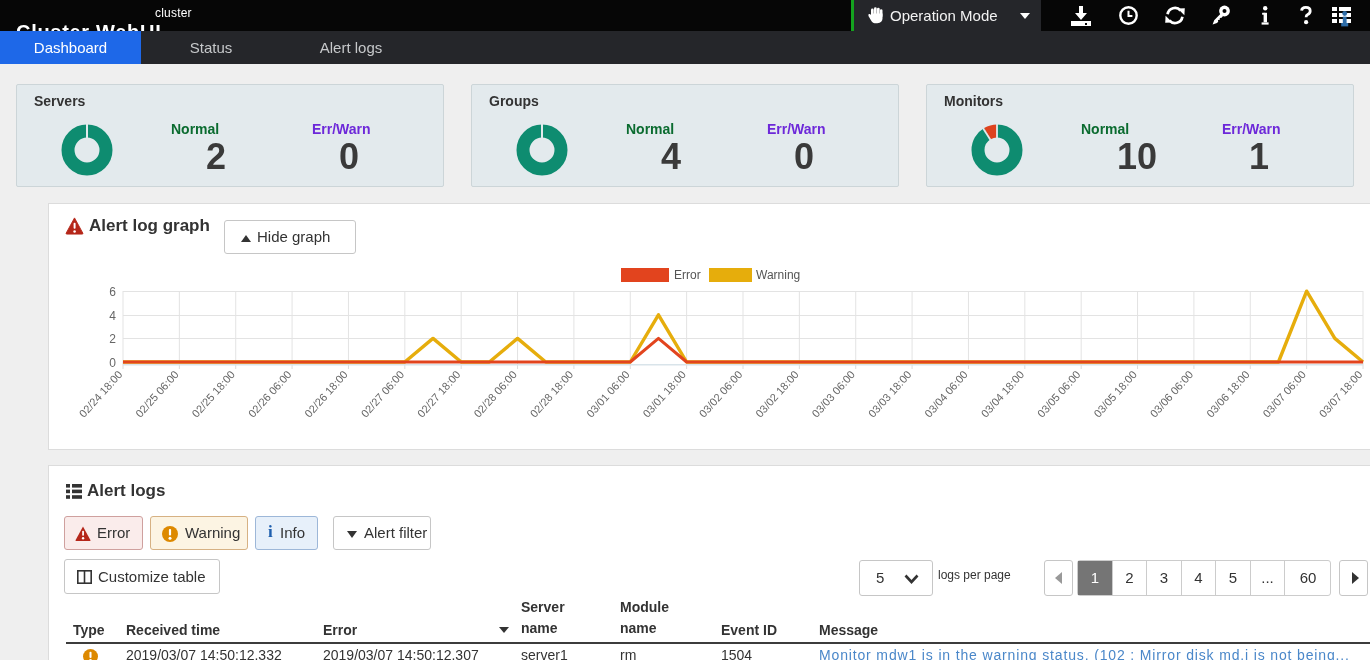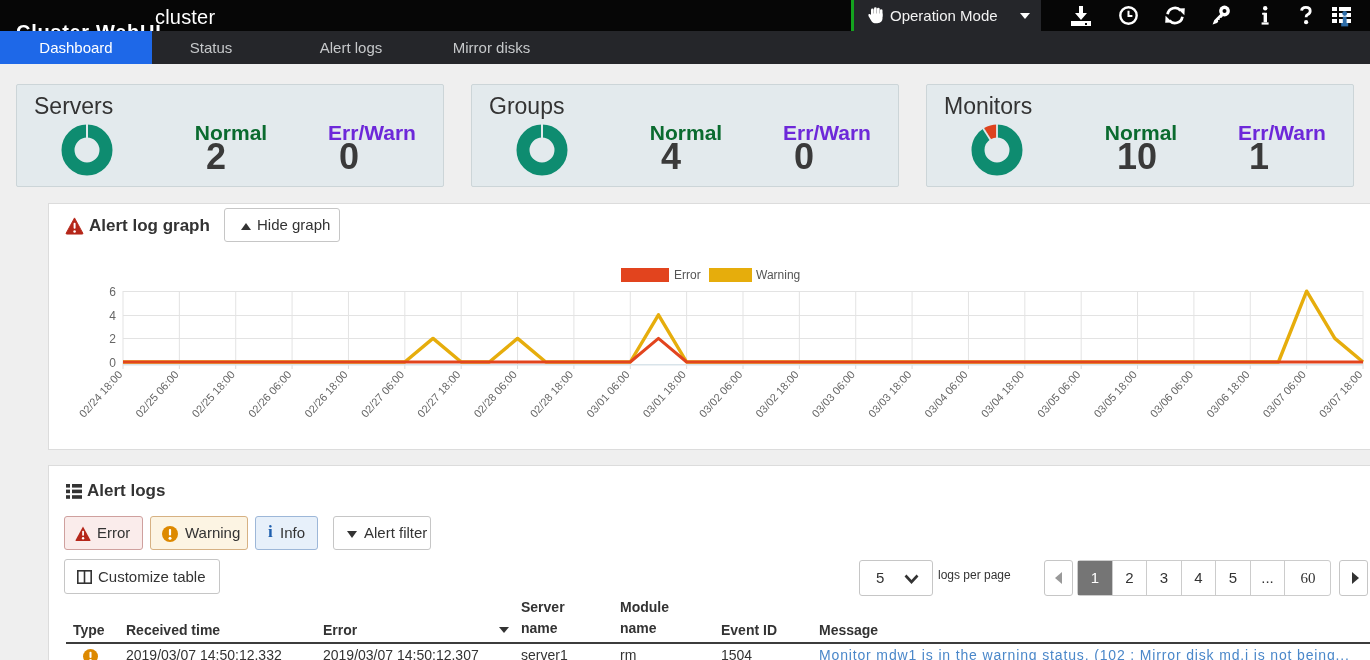--- a/index.html
+++ b/index.html
@@ -1,31 +1,31 @@
 <!DOCTYPE html>
 <html><head>
 <meta charset="utf-8">
 <style>
 * { margin:0; padding:0; box-sizing:border-box; }
 html,body { width:1370px; height:660px; overflow:hidden; background:#efefef;
   font-family:"Liberation Sans", sans-serif; }
 #topbar { position:absolute; left:0; top:0; width:1370px; height:31px; background:#060606; }
 #brand { position:absolute; left:16px; top:21px; color:#fff; font-size:20px; font-weight:bold; letter-spacing:0.7px; }
-#clustername { position:absolute; left:155px; top:6px; color:#fff; font-size:20px; letter-spacing:0.2px; }
+#clustername { position:absolute; left:155px; top:6px; color:#fff; font-size:12px; letter-spacing:0.2px; }
 #greenbar { position:absolute; left:851px; top:0; width:3px; height:31px; background:#14a21e; }
 #opmode { position:absolute; left:854px; top:0; width:187px; height:31px; background:#25262a; color:#f2f2f2; font-size:15px; }
 #opmode .txt { position:absolute; left:36px; top:7px; }
 #opmode .caret { position:absolute; left:166px; top:13px; width:0; height:0; border-left:5px solid transparent; border-right:5px solid transparent; border-top:6px solid #fff; }
 #tabbar { position:absolute; left:0; top:31px; width:1370px; height:33px; background:#25262a; }
 .tab { position:absolute; top:0; height:33px; line-height:33px; text-align:center; color:#c6c8ca; font-size:15px; }
 .tab.active { background:#1e68e8; color:#fff; }
 
 .card { position:absolute; top:84px; width:428px; height:103px; background:#e3eaed; border:1px solid #ccd5d8; border-radius:2px; }
-.card h3 { position:absolute; left:17px; top:8px; font-size:23px; color:#333; font-weight:normal; }
-.card .lbl { position:absolute; top:36px; width:120px; text-align:center; font-size:21px; font-weight:bold; }
+.card h3 { position:absolute; left:17px; top:8px; font-size:14px; color:#333; font-weight:bold; }
+.card .lbl { position:absolute; top:36px; width:120px; font-size:14px; font-weight:bold; }
 .card .lbl.ok { color:#0a6b2f; }
 .card .lbl.ng { color:#6d28d9; }
 .card .num { position:absolute; top:54px; width:120px; text-align:center; font-size:36px; line-height:36px; font-weight:bold; color:#3a3a3a; }
 
 .panel { position:absolute; left:16px; width:1338px; background:#fff; border:1px solid #dcdcdc;margin-left:32px; }
 #graphpanel { top:203px; height:247px; }
 #logpanel { top:465px; height:220px; }
 .ptitle { position:absolute; font-size:17px; font-weight:bold; color:#333; }
 .btn { position:absolute; background:#fff; border:1px solid #c6c6c6; border-radius:3px; font-size:15px; color:#333; }
 
@@ -102,24 +102,23 @@
         <rect x="7" y="15" width="12" height="4"></rect>
     </g>
     <g fill="#2e6da8">
       <circle cx="12.7" cy="9.5" r="2.4"></circle>
       <rect x="10.8" y="12.6" width="3.8" height="7"></rect>
       <rect x="9.2" y="19" width="7" height="3.4"></rect>
     </g>
   </svg>
 </div>
 <div id="tabbar">
-  <div class="tab active" style="left:0;width:152px">Dashboard</div>
+  <div class="tab active" style="left:0;width:141px">Dashboard</div>
   <div class="tab" style="left:141px;width:140px">Status</div>
   <div class="tab" style="left:281px;width:140px">Alert logs</div>
-  <div class="tab" style="left:421px;width:141px">Mirror disks</div>
 </div>
 
 <div class="card" style="left:16px">
   <h3>Servers</h3>
   <svg style="position:absolute;left:44px;top:39px" width="52" height="52" viewBox="0 0 52 52">
     <circle cx="26" cy="26" r="19" fill="none" stroke="#0e8c70" stroke-width="13"></circle>
     <rect x="25" y="0" width="2" height="14" fill="#e3eaed"></rect>
   </svg>
   <div class="lbl ok" style="left:154px">Normal</div>
   <div class="num" style="left:139px">2</div>
@@ -155,21 +154,21 @@
   <div class="num" style="left:272px">1</div>
 </div>
 
 <div class="panel" id="graphpanel">
   <svg style="position:absolute;left:16px;top:13px" width="19" height="18" viewBox="0 0 20 20">
     <path fill="#b5271a" d="M10 1 L19.3 18 Q19.6 19 18.5 19 L1.5 19 Q0.4 19 0.7 18 Z" stroke="#b5271a" stroke-width="1" stroke-linejoin="round"></path>
     <rect x="9" y="6.5" width="2.2" height="6.5" fill="#fff" rx="1"></rect>
     <circle cx="10.1" cy="16" r="1.4" fill="#fff"></circle>
   </svg>
   <div class="ptitle" style="left:40px;top:12px">Alert log graph</div>
-  <div class="btn" style="left:175px;top:4px;width:116px;height:34px;">
+  <div class="btn" style="left:175px;top:16px;width:132px;height:34px;">
     <span style="position:absolute;left:16px;top:14px;width:0;height:0;border-left:5.5px solid transparent;border-right:5.5px solid transparent;border-bottom:7px solid #333"></span>
     <span style="position:absolute;left:32px;top:7px">Hide graph</span>
   </div>
   <div class="legbox" style="left:572px;background:#e2441e"></div>
   <div class="legtxt" style="left:625px;">Error</div>
   <div class="legbox" style="left:660px;width:43px;background:#e6ad0c"></div>
   <div class="legtxt" style="left:707px;">Warning</div>
   <svg style="position:absolute;left:0;top:0" width="1336" height="245" viewBox="0 0 1336 245">
 
     <g stroke="#e3e3e3" stroke-width="1">
@@ -318,21 +317,21 @@
   <div class="btn" style="left:995px;top:94px;width:29px;height:36px;">
     <span style="position:absolute;left:10px;top:11px;width:0;height:0;border-top:6px solid transparent;border-bottom:6px solid transparent;border-right:7px solid #999"></span>
   </div>
   <div style="position:absolute;left:1028px;top:94px;width:254px;height:36px;background:#fff;border:1px solid #ccc;border-radius:3px;">
     <div class="pagecell" style="left:0;width:35px;background:#757575;color:#fff;height:34px;">1</div>
     <div class="pagecell" style="left:35px;width:34px;">2</div>
     <div class="pagecell" style="left:69px;width:35px;">3</div>
     <div class="pagecell" style="left:104px;width:34px;">4</div>
     <div class="pagecell" style="left:138px;width:35px;">5</div>
     <div class="pagecell" style="left:173px;width:34px;">...</div>
-    <div class="pagecell" style="left:207px;width:46px;border-right:none;font-family:Liberation Serif, serif;">60</div>
+    <div class="pagecell" style="left:207px;width:46px;border-right:none;">60</div>
   </div>
   <div class="btn" style="left:1290px;top:94px;width:29px;height:36px;">
     <span style="position:absolute;left:12px;top:11px;width:0;height:0;border-top:6px solid transparent;border-bottom:6px solid transparent;border-left:7px solid #333"></span>
   </div>
 
   <div class="th" style="left:24px;top:154px">Type</div>
   <div class="th" style="left:77px;top:154px">Received time</div>
   <div class="th" style="left:274px;top:154px">Error</div>
   <span style="position:absolute;left:450px;top:161px;width:0;height:0;border-left:5px solid transparent;border-right:5px solid transparent;border-top:6px solid #333"></span>
   <div class="th" style="left:472px;top:131px">Server<br>name</div>

